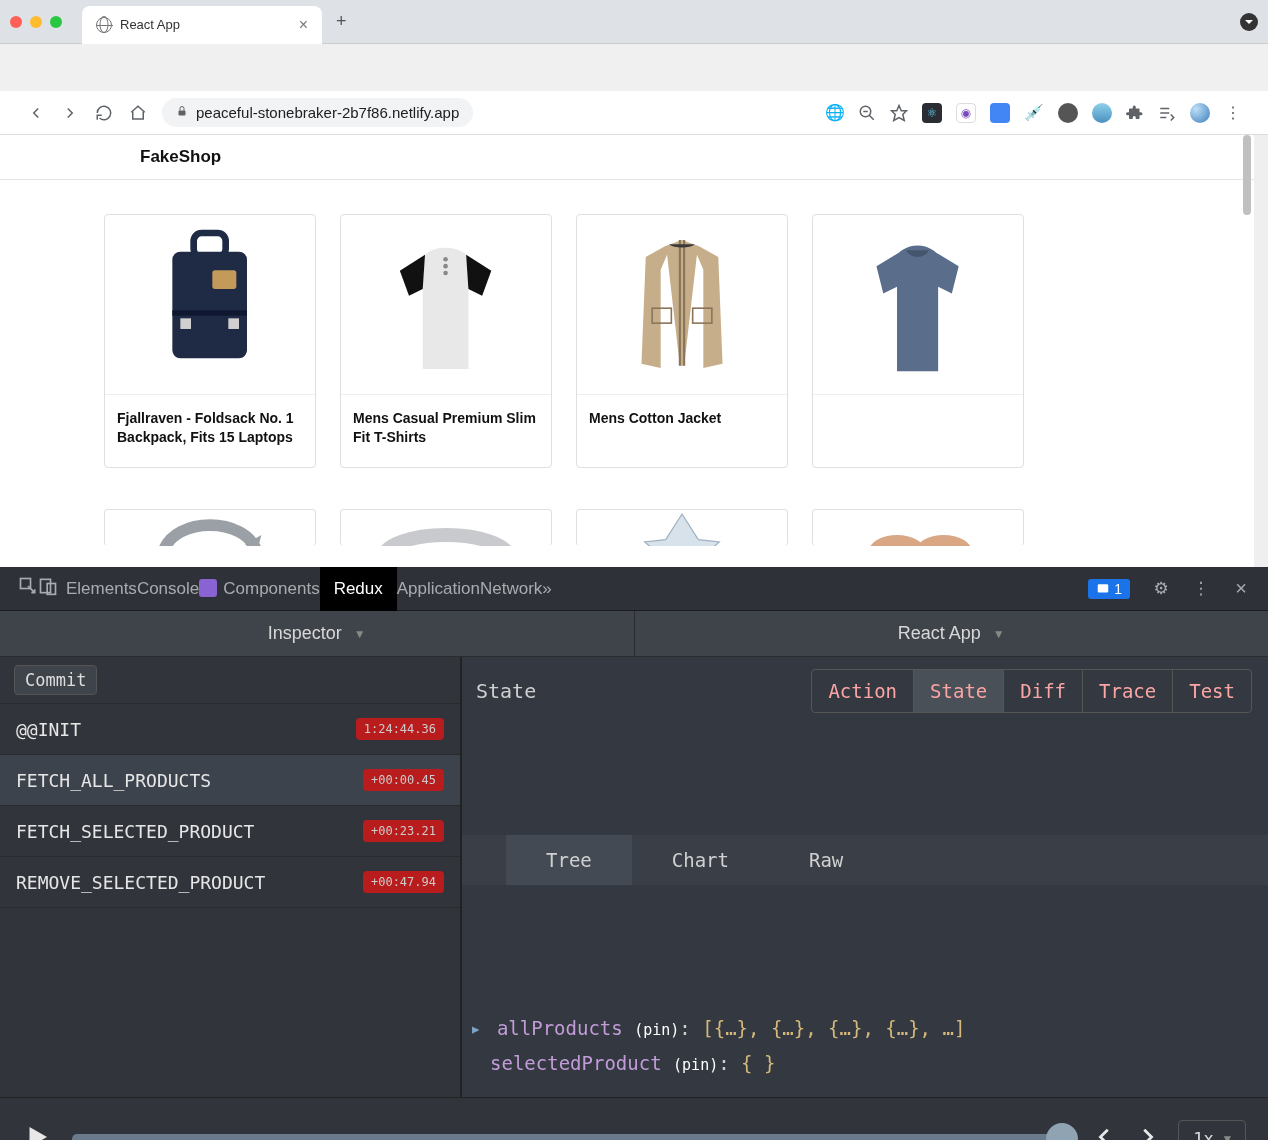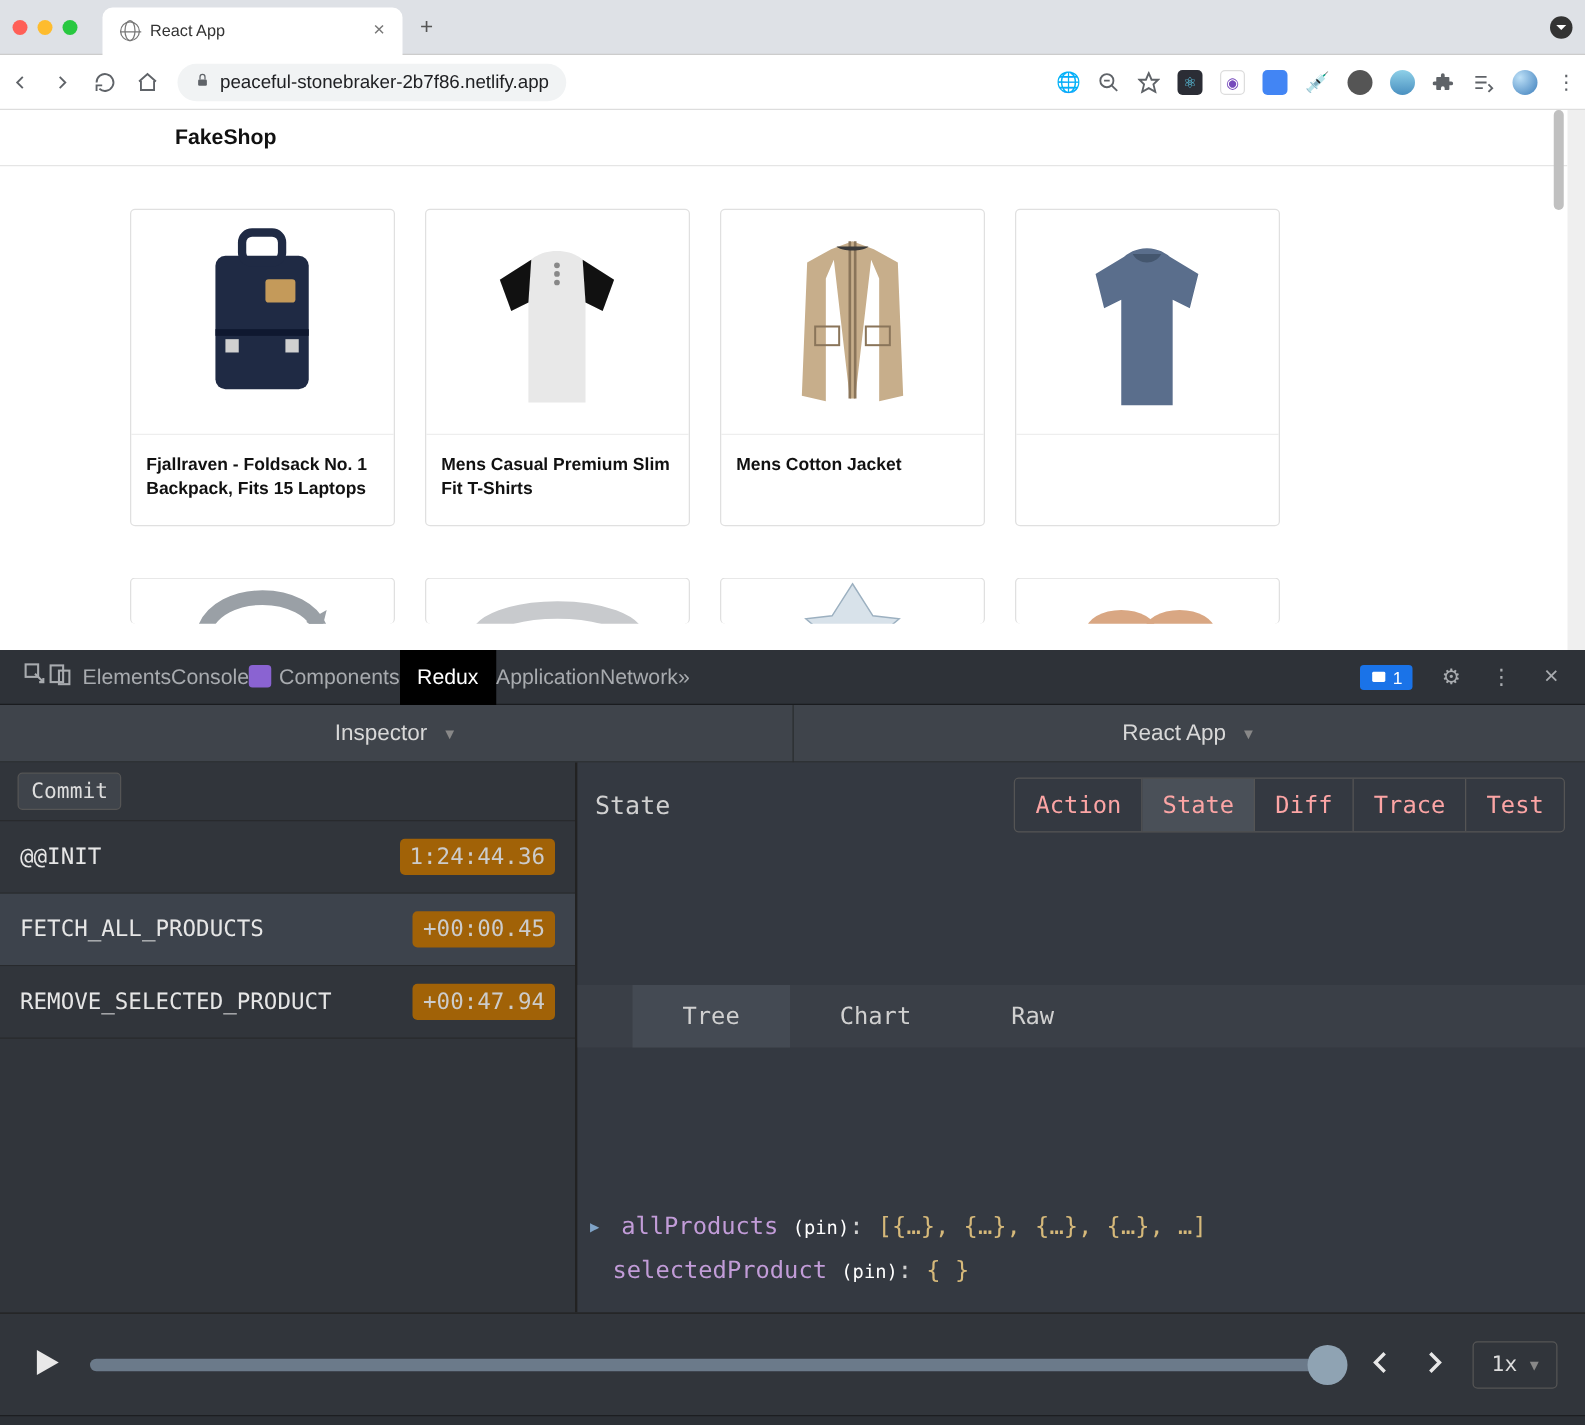--- a/index.html
+++ b/index.html
@@ -14,21 +14,21 @@
   .dot.green { background: #28c840; }
   .tab { background: #fff; border-radius: 8px 8px 0 0; padding: 8px 14px; display: flex; align-items: center; gap: 8px; font-size: 13px; color: #333; min-width: 240px; margin-top: 6px; height: 38px; }
   .tab .globe { width: 16px; height: 16px; border: 1.5px solid #777; border-radius: 50%; position: relative; }
   .tab .globe::before { content: ""; position: absolute; left: 50%; top: -1.5px; bottom: -1.5px; width: 7px; border: 1.5px solid #777; border-radius: 50%; transform: translateX(-50%); }
   .tab .globe::after { content: ""; position: absolute; left: -1.5px; right: -1.5px; top: 50%; height: 1.5px; background: #777; }
   .tab .close-x { margin-left: auto; color: #777; font-size: 16px; }
   .newtab { margin-left: 14px; color: #555; font-size: 18px; }
   .profile-dot { margin-left: auto; width: 18px; height: 18px; border-radius: 50%; background: #333; display:flex;align-items:center;justify-content:center;}
   .profile-dot svg{width:10px;height:10px;fill:#fff;}
 
-  .toolbar { background: #fff; height: 44px; display: flex; align-items: center; padding: 0 6px; gap: 14px; border-bottom: 1px solid #ddd; }
+  .toolbar { background: #fff; height: 44px; display: flex; align-items: center; padding: 0 26px; gap: 14px; border-bottom: 1px solid #ddd; margin-top: 47px; }
   .toolbar .nav-ico { color: #5f6368; display:flex;align-items:center;justify-content:center;width:20px;height:20px;}
   .urlbar { flex: 0 0 auto; display: flex; align-items: center; gap: 8px; background: #f1f3f4; border-radius: 20px; padding: 6px 14px; font-size: 15px; color: #5f6368; }
   .urlbar .lock { width: 12px; }
   .url-text { color: #202124; }
   .right-icons { margin-left: auto; display: flex; gap: 14px; align-items: center; }
   .icon16 { width: 18px; height: 18px; color: #5f6368; display:flex;align-items:center;justify-content:center;}
   .ext { width:20px;height:20px;border-radius:4px;}
 
   
   .page { background: #fff; height: 432px; overflow: hidden; position: relative; border-right: 14px solid #efefef; }
@@ -58,21 +58,21 @@
   .inspector-row > div:first-child{border-right:1px solid #2a2c2f;}
   .chev-d { color:#888; font-size:12px;}
 
   .dt-body { flex:1; display:flex; }
   .actions-col { width: 462px; background:#31353b; border-right:2px solid #222; display:flex;flex-direction:column;}
   .filter-row { display:flex; align-items:center; padding:8px 14px; gap:10px; border-bottom:1px solid #282a2d;}
   .filter-input { flex:1; background:transparent; border:none; color:#888; font-family:Menlo,monospace; font-size:19px; outline:none;}
   .commit-btn { background:#3f444b; border:1px solid #555; color:#ddd; font-family:Menlo,monospace; font-size:17px; padding:4px 10px; border-radius:4px;}
   .action-item { display:flex; align-items:center; padding:14px 16px; font-size:18px; color:#e6e6e6; border-bottom:1px solid #282a2d;}
   .action-item.sel { background:#3d434c;}
-  .action-time { margin-left:auto; background:#a16207; padding:4px 8px; border-radius:4px; font-size:18px; color:#ccc;}
+  .action-time { margin-left:auto; background:#b91c1c; padding:4px 8px; border-radius:4px; font-size:12px; color:#ccc;}
 
   .state-col { flex:1; background:#343941; display:flex;flex-direction:column;justify-content:space-between;}
   .state-hdr { display:flex; align-items:center; padding:12px 16px 12px 14px; gap:10px;}
   .state-label { font-size:20px; color:#d0d0d0; margin-right:auto;}
   .seg { display:flex; border:1px solid #555; border-radius:4px; overflow:hidden;}
   .seg > div { padding:10px 16px; font-size:19px; color:#fca5a5; border-right:1px solid #555;}
   .seg > div:last-child{border-right:none;}
   .seg > div.act { background:#4a5058;}
   .view-tabs { display:flex; background:#3a3f47;}
   .view-tabs > div { padding:14px 40px; font-size:19px; color:#d0d0d0;}
@@ -323,20 +323,24 @@
       </div>
       <div class="action-item">
           <span>@@INIT</span>
           <span class="action-time">1:24:44.36</span>
         </div>
       <div class="action-item sel">
           <span>FETCH_ALL_PRODUCTS</span>
           <span class="action-time">+00:00.45</span>
         </div>
       <div class="action-item">
+          <span>FETCH_SELECTED_PRODUCT</span>
+          <span class="action-time">+00:23.21</span>
+        </div>
+      <div class="action-item">
           <span>REMOVE_SELECTED_PRODUCT</span>
           <span class="action-time">+00:47.94</span>
         </div>
     </div>
 
     <div class="state-col">
       <div class="state-hdr">
         <span class="state-label">State</span>
         <div class="seg">
           <div>Action</div>

